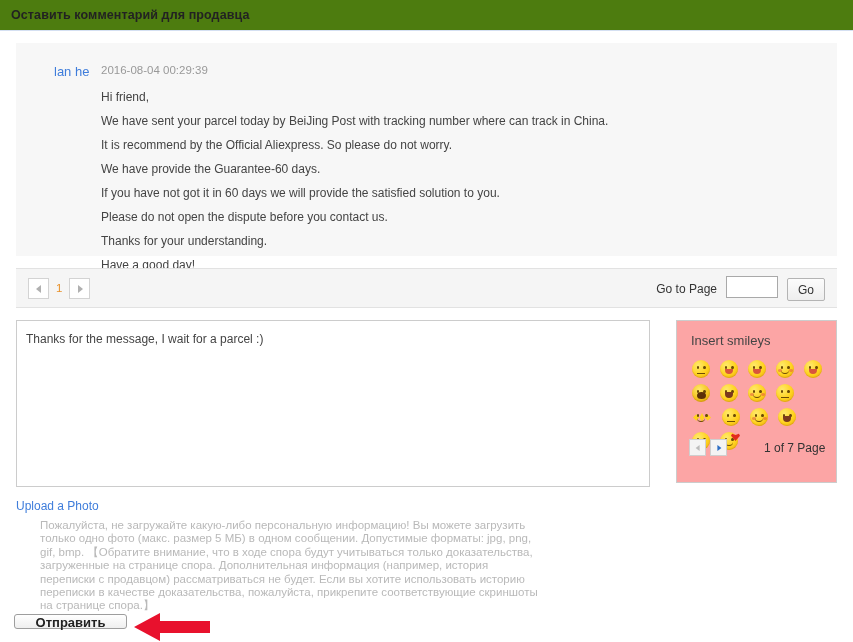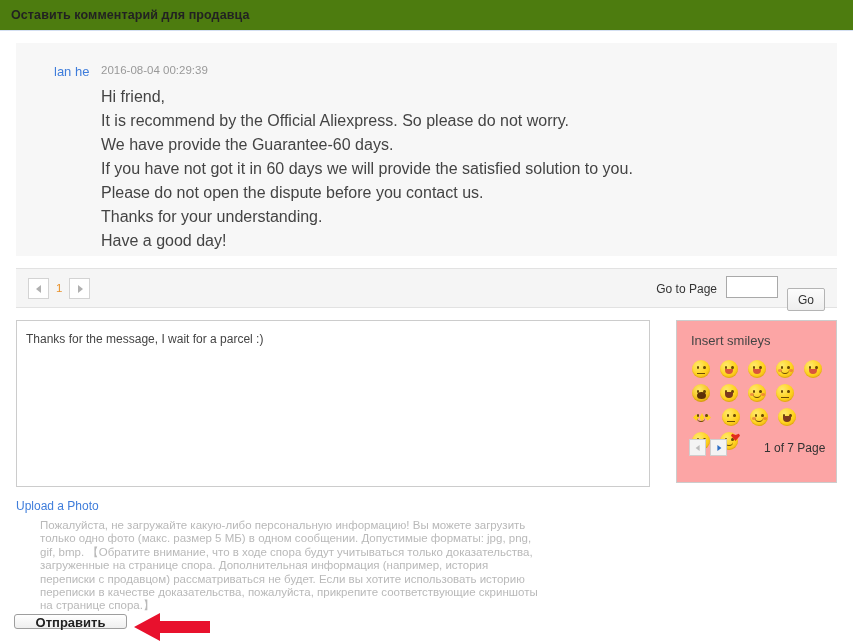--- a/index.html
+++ b/index.html
@@ -74,21 +74,21 @@
     font-size: 11.5px;
     color: #999999;
   }
   .msg-body {
     position: absolute;
     left: 85px;
     top: 44px;
     width: 700px;
   }
   .msg-line {
-    font-size: 16px;
+    font-size: 12px;
     color: #444444;
     line-height: 20.5px;
     margin-bottom: 3.5px;
     white-space: nowrap;
   }
 
   
   .pagination-bar {
     position: absolute;
     left: 16px;
@@ -153,21 +153,21 @@
     background: #ffffff;
     box-sizing: border-box;
     font-family: "Liberation Sans", sans-serif;
     font-size: 12px;
     padding: 0 3px;
     color: #333333;
   }
   .goto-button {
     position: absolute;
     right: 12px;
-    top: 19px;
+    top: 9px;
     width: 38px;
     height: 23px;
     background: linear-gradient(#fcfcfc, #eeeeee);
     border: 1px solid #b4b4b4;
     border-radius: 2px;
     box-sizing: border-box;
     font-family: "Liberation Sans", sans-serif;
     font-size: 12px;
     color: #333333;
     cursor: pointer;
@@ -390,20 +390,21 @@
   <div class="header-title">Оставить комментарий для продавца</div>
 </div>
 
 <div class="page">
 
   <div class="message-panel">
     <div class="msg-author">lan he</div>
     <div class="msg-timestamp">2016-08-04 00:29:39</div>
     <div class="msg-body">
       <div class="msg-line">Hi friend,</div>
+      <div class="msg-line">We have sent your parcel today by BeiJing Post with tracking number where can track in China.</div>
       <div class="msg-line">It is recommend by the Official Aliexpress. So please do not worry.</div>
       <div class="msg-line">We have provide the Guarantee-60 days.</div>
       <div class="msg-line">If you have not got it in 60 days we will provide the satisfied solution to you.</div>
       <div class="msg-line">Please do not open the dispute before you contact us.</div>
       <div class="msg-line">Thanks for your understanding.</div>
       <div class="msg-line">Have a good day!</div>
     </div>
   </div>
 
   <div class="pagination-bar">

